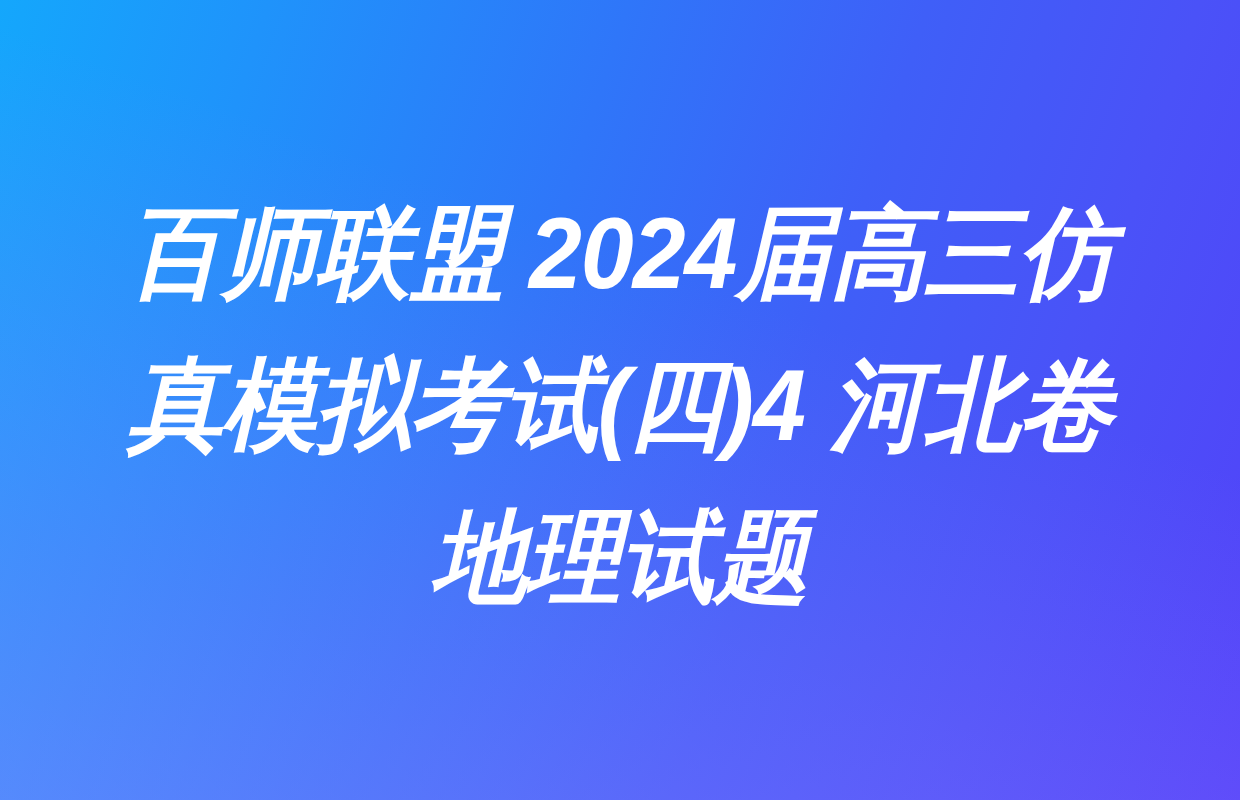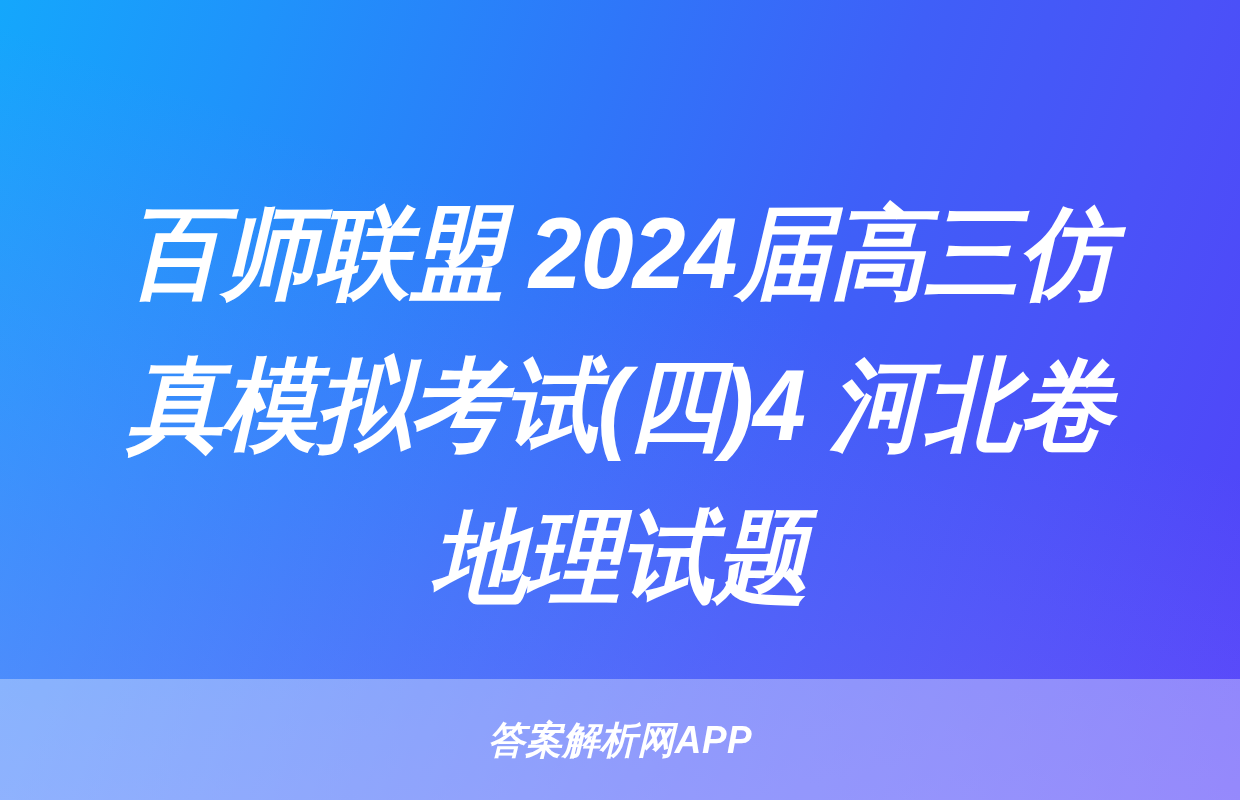--- a/index.html
+++ b/index.html
@@ -97,17 +97,14 @@
 <body>
 
 <div id="poster">
 
   <div class="title-block">
     <span class="title-line">百师联盟 2024届高三仿</span>
     <span class="title-line">真模拟考试(四)4 河北卷</span>
     <span class="title-line">地理试题</span>
   </div>
 
-  <div class="footer-band">
-    <span class="watermark">答案解析网APP</span>
-  </div>
 
 </div>
 
 </body></html>

